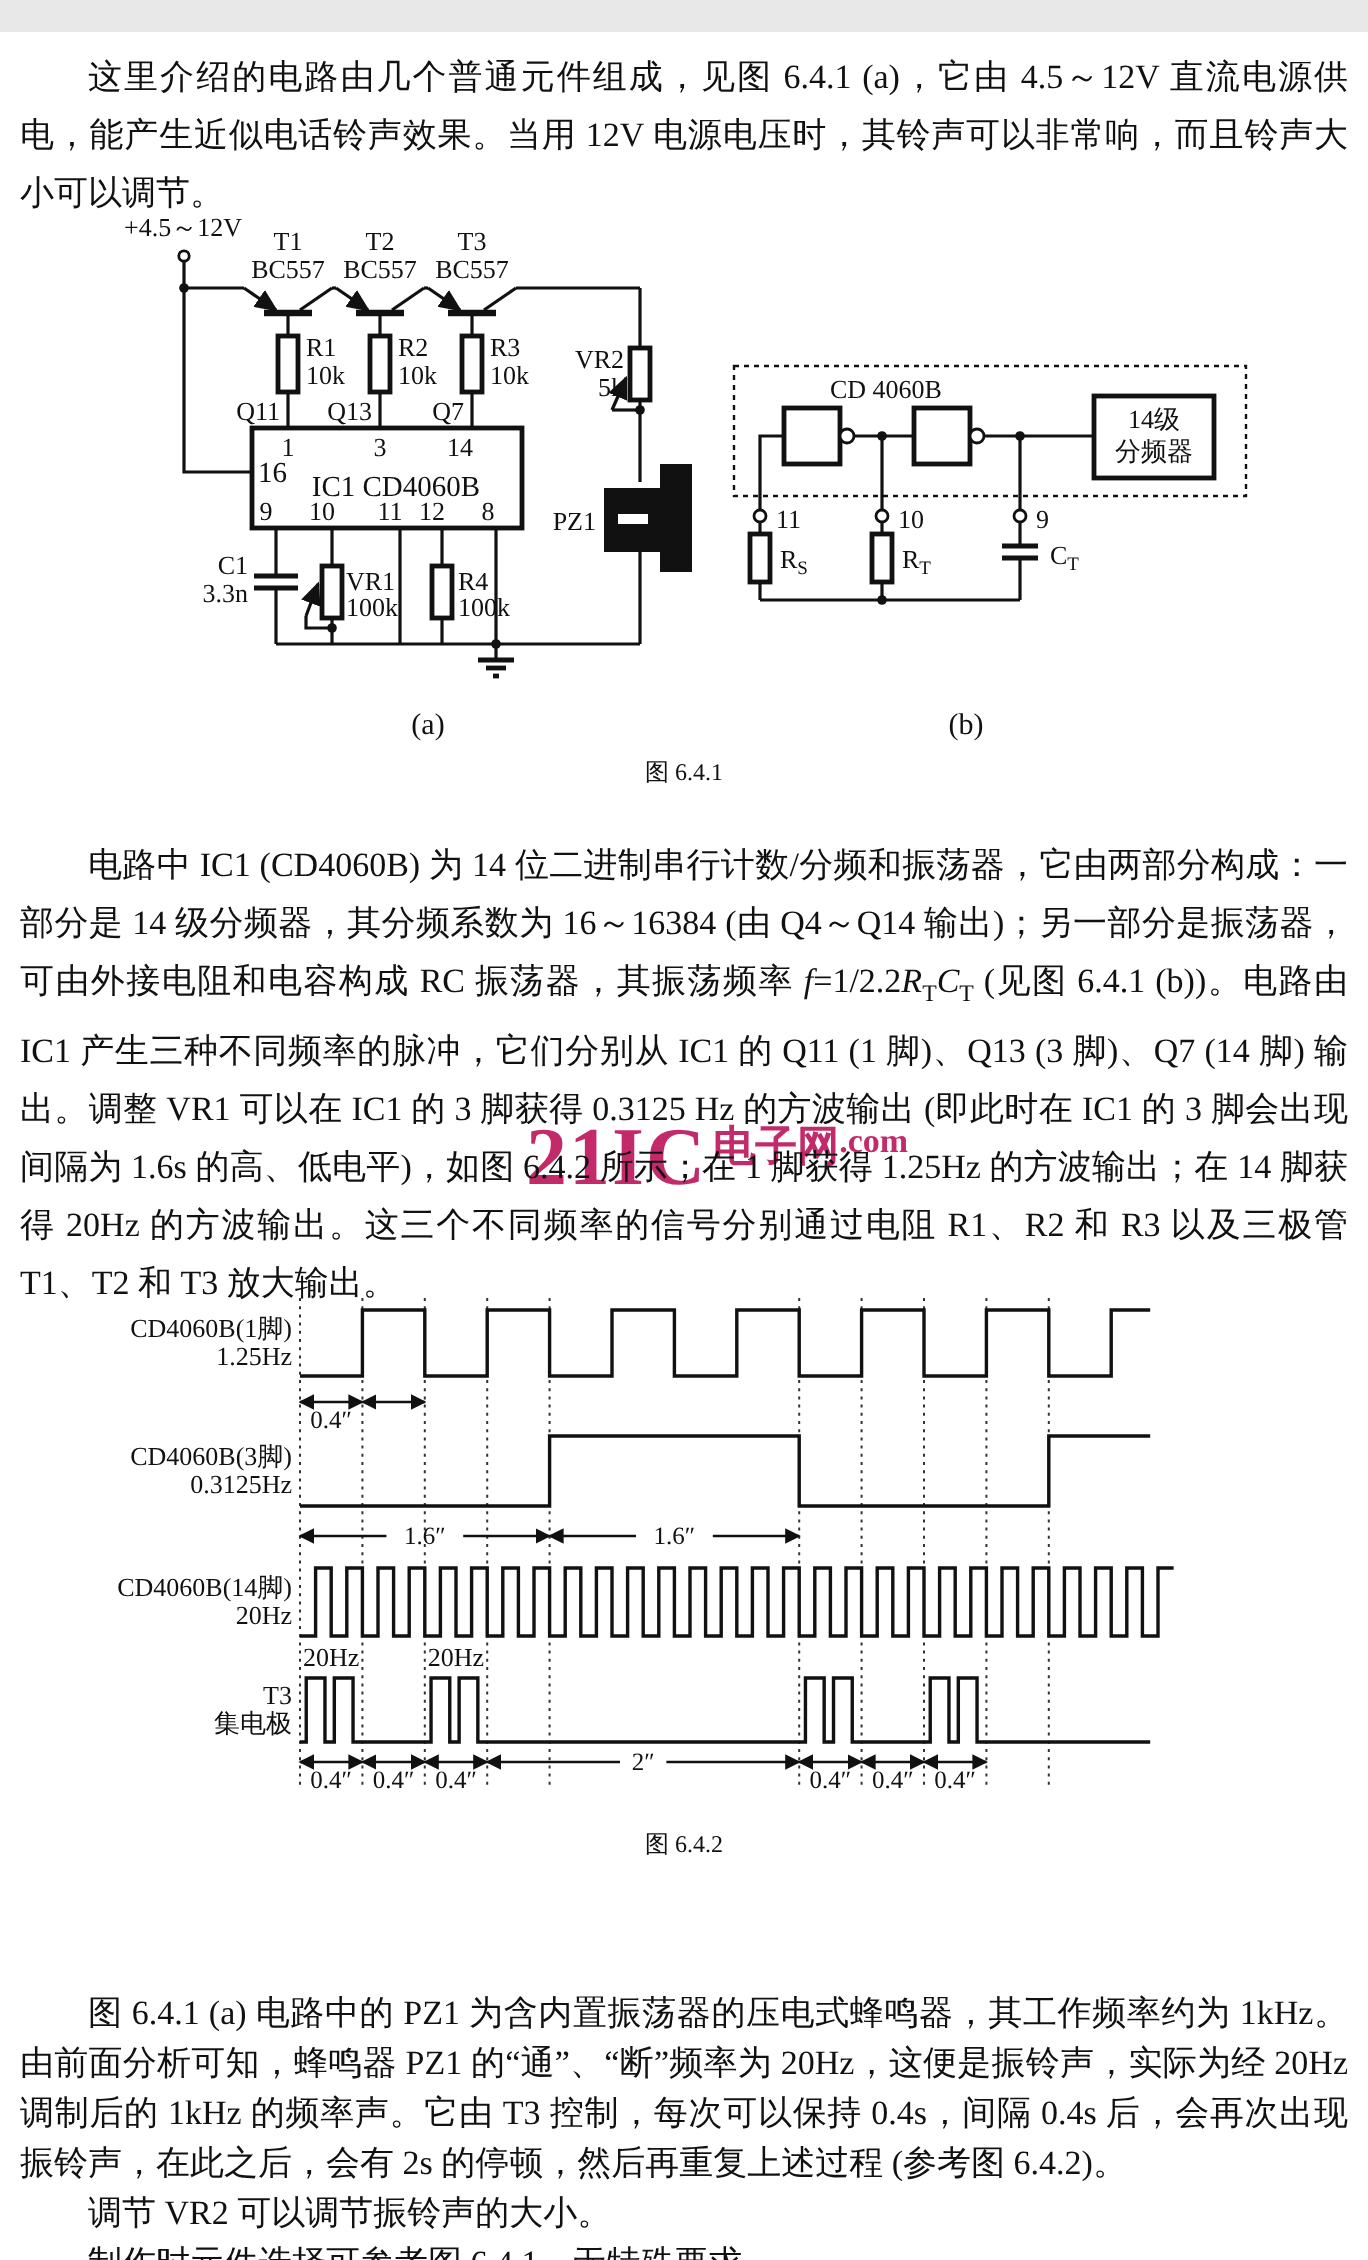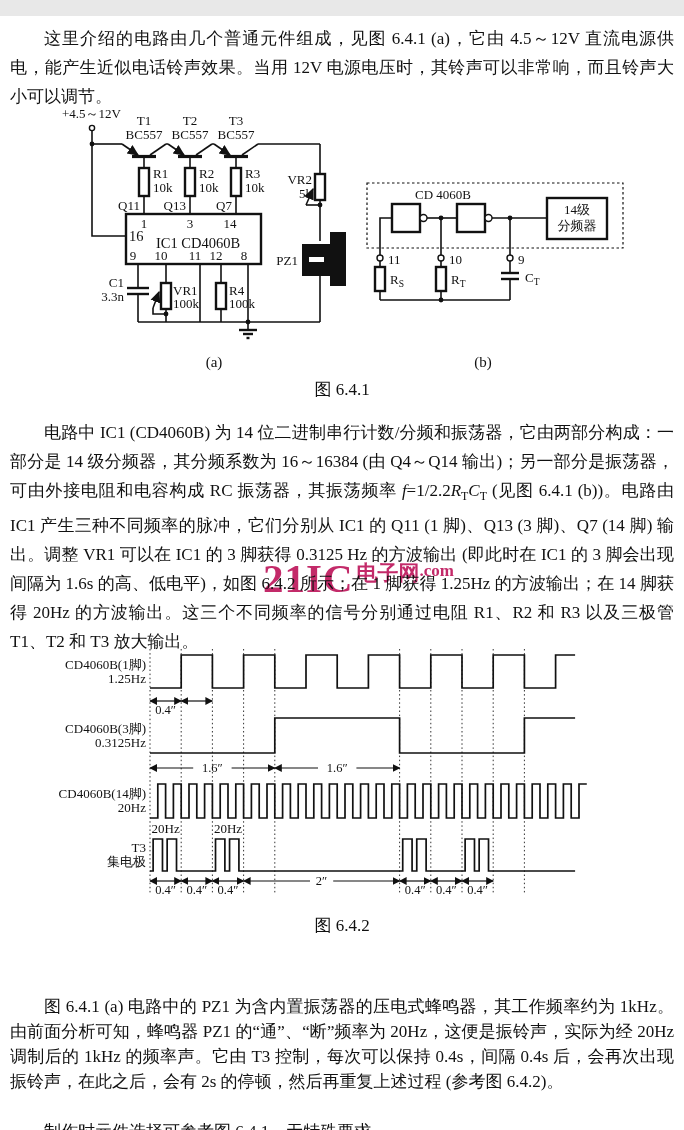--- a/index.html
+++ b/index.html
@@ -10,21 +10,21 @@
   }
   .body-text{
     position:absolute;left:10px;width:664px;margin:0;
     font-size:17px;line-height:29px;text-align:justify;text-indent:2em;
     z-index:2;
   }
   .bt-sm{line-height:25px;}
   sub{font-size:0.7em;}
   .caption{
     position:absolute;left:0;width:684px;text-align:center;
-    font-size:17px;z-index:2;
+    font-size:12px;z-index:2;
   }
   .fig{position:absolute;left:0;z-index:2;}
   svg text{font-family:"Liberation Serif","DejaVu Serif",serif;fill:#111;}
   .cl{font-size:13px;}
   .cl14{font-size:14.5px;}
   .cap15{font-size:15px;}
   .wire{stroke:#111;stroke-width:1.6;fill:none;}
   .thick{stroke:#111;stroke-width:3.2;fill:none;}
   .box{stroke:#111;stroke-width:2.4;fill:#fff;}
   .plate{stroke:#111;stroke-width:2.4;}
@@ -331,15 +331,16 @@
       </g>
     <g id="g-ann">
         <text x="165.6" y="197" text-anchor="middle" class="rowlabel">20Hz</text>
         <text x="228" y="197" text-anchor="middle" class="rowlabel">20Hz</text>
       </g>
   </svg>
 
   <div class="caption" style="top:898px;">图 6.4.2</div>
 
   <p class="body-text bt-sm" style="top:978px;">图 6.4.1 (a) 电路中的 PZ1 为含内置振荡器的压电式蜂鸣器，其工作频率约为 1kHz。由前面分析可知，蜂鸣器 PZ1 的“通”、“断”频率为 20Hz，这便是振铃声，实际为经 20Hz 调制后的 1kHz 的频率声。它由 T3 控制，每次可以保持 0.4s，间隔 0.4s 后，会再次出现振铃声，在此之后，会有 2s 的停顿，然后再重复上述过程 (参考图 6.4.2)。</p>
+  <p class="body-text bt-sm" style="top:1078px;">调节 VR2 可以调节振铃声的大小。</p>
   <p class="body-text bt-sm" style="top:1103px;">制作时元件选择可参考图 6.4.1，无特殊要求。</p>
 
 </div>
 
 </body></html>

